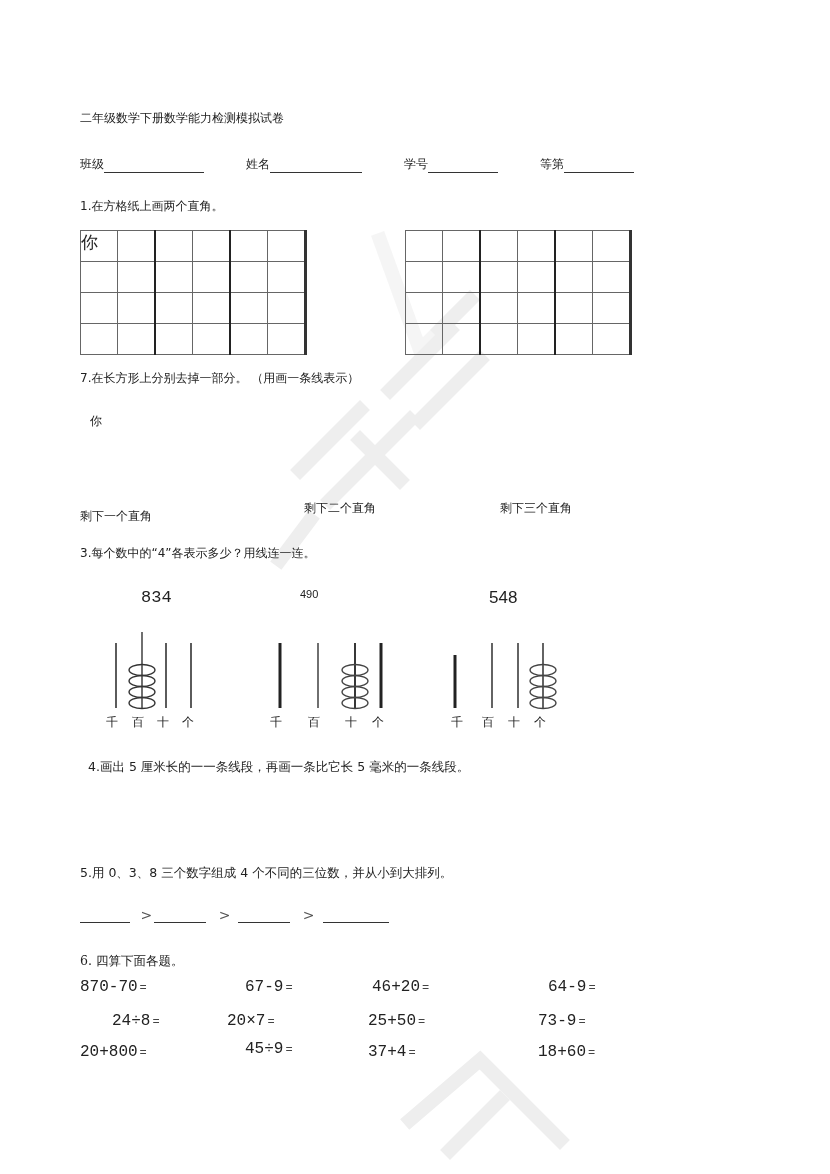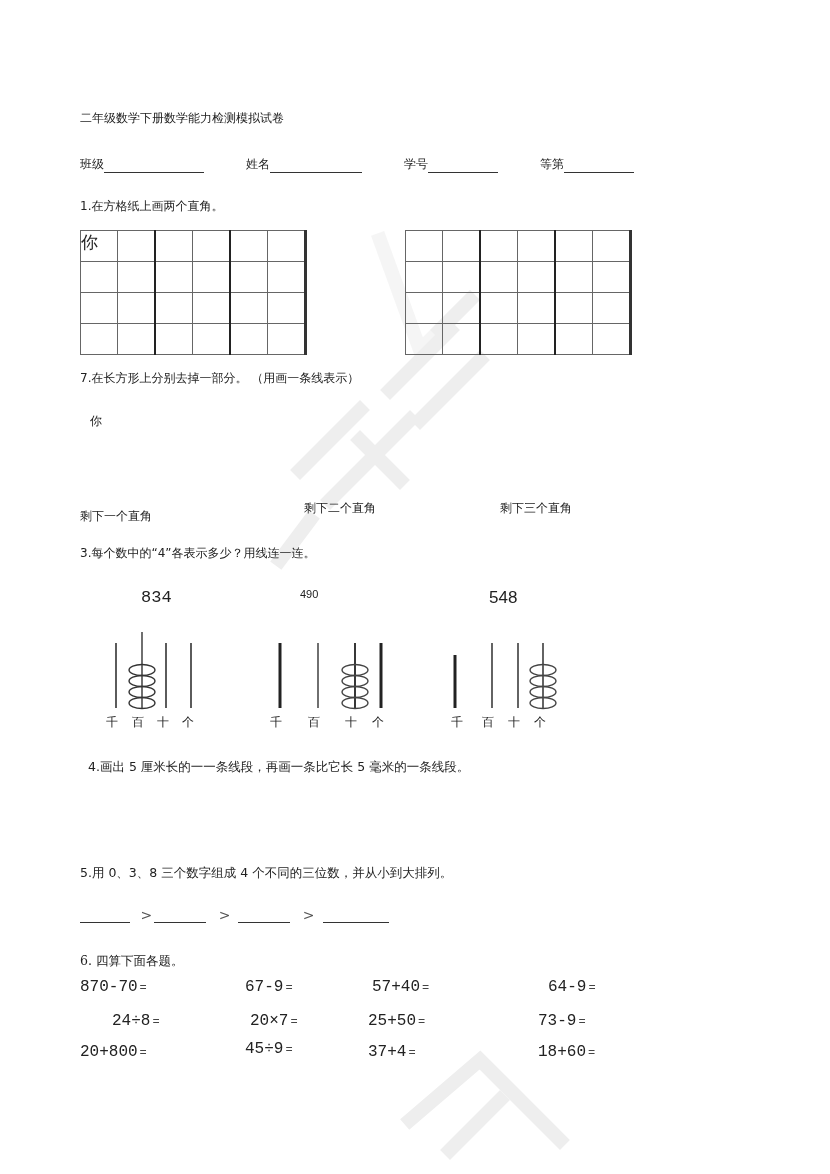--- a/index.html
+++ b/index.html
@@ -197,24 +197,24 @@
   <span class="blank" style="width:50px;height:16px;"></span>
   <span style="margin:0 2px 0 6px;">&gt;</span><span class="blank" style="width:52px;height:16px;"></span>
   <span style="margin:0 8px 0 8px;">&gt;</span><span class="blank" style="width:52px;height:16px;"></span>
   <span style="margin:0 8px 0 8px;">&gt;</span><span class="blank" style="width:66px;height:16px;"></span>
 </div>
 
 <div class="abs t13 serif" style="left:80px;top:953px;">6. 四算下面各题。</div>
 
 <div class="abs calc" style="left:80px;top:978px;"><span>870-70</span><span class="eq">=</span></div>
 <div class="abs calc" style="left:245px;top:978px;"><span>67-9</span><span class="eq">=</span></div>
-<div class="abs calc" style="left:372px;top:978px;"><span>57+40</span><span class="eq">=</span></div>
+<div class="abs calc" style="left:372px;top:978px;"><span>46+20</span><span class="eq">=</span></div>
 <div class="abs calc" style="left:548px;top:978px;"><span>64-9</span><span class="eq">=</span></div>
 
 <div class="abs calc" style="left:80px;top:1012px;margin-left:32px;"><span>24÷8</span><span class="eq">=</span></div>
-<div class="abs calc" style="left:250px;top:1012px;"><span>20×7</span><span class="eq">=</span></div>
+<div class="abs calc" style="left:227px;top:1012px;"><span>20×7</span><span class="eq">=</span></div>
 <div class="abs calc" style="left:368px;top:1012px;text-align:center;"><span>25+50</span><span class="eq">=</span></div>
 <div class="abs calc" style="left:538px;top:1012px;"><span>73-9</span><span class="eq">=</span></div>
 
 <div class="abs calc" style="left:80px;top:1043px;"><span>20+800</span><span class="eq">=</span></div>
 <div class="abs calc" style="left:245px;top:1040px;"><span>45÷9</span><span class="eq">=</span></div>
 <div class="abs calc" style="left:368px;top:1043px;"><span>37+4</span><span class="eq">=</span></div>
 <div class="abs calc" style="left:538px;top:1043px;"><span>18+60</span><span class="eq">=</span></div>
 
 </body></html>

